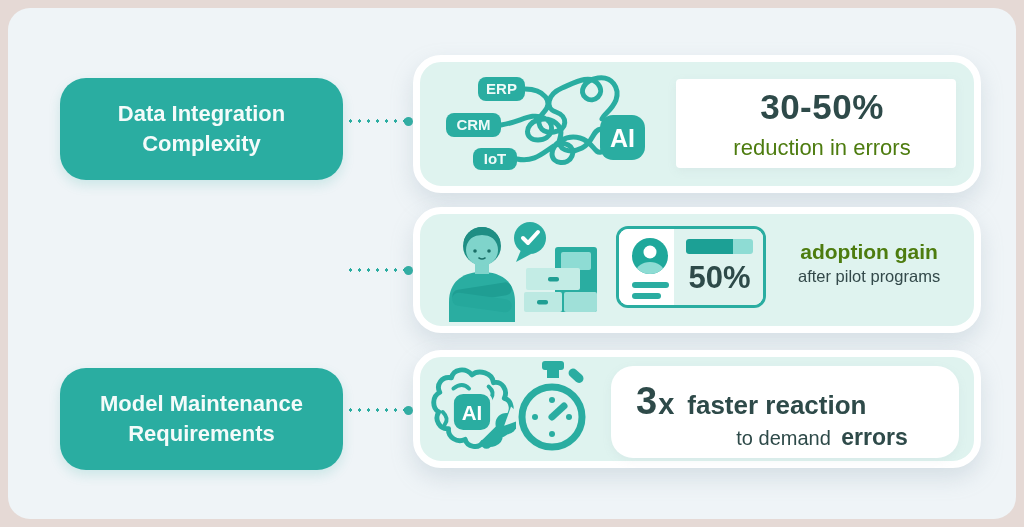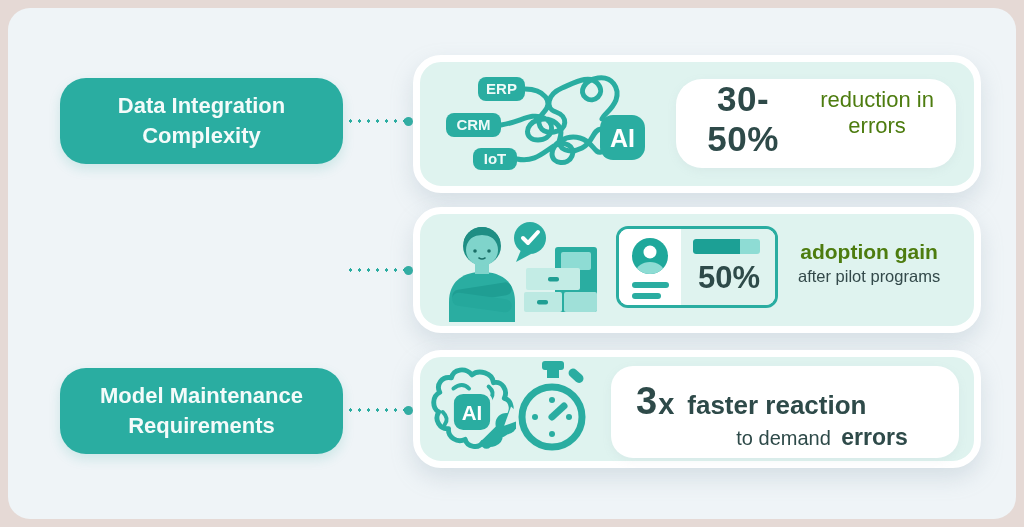--- a/index.html
+++ b/index.html
@@ -1,21 +1,21 @@
 <!DOCTYPE html>
 <html><head>
 <meta charset="utf-8">
 <style>
   * { margin:0; padding:0; box-sizing:border-box; }
   body { font-family:"Liberation Sans", sans-serif; background:#cfc4c0; }
   .frame { position:relative; width:1024px; height:527px; background:#e5d9d5; overflow:hidden; }
   .panel { position:absolute; left:8px; top:8px; right:8px; bottom:8px; background:#eff4f7; border-radius:22px; }
 
   
-  .pill { position:absolute; left:52px; width:283px; height:86px; background:#2aada1;
+  .pill { position:absolute; left:52px; width:283px; height:102px; background:#2aada1;
           border-radius:26px; display:flex; flex-direction:column; align-items:center;
           justify-content:center; color:#f4fbfa; font-size:22px; font-weight:600;
           line-height:30px; text-align:center; box-shadow:0 5px 12px rgba(42,173,161,.18); }
   .pill1 { top:70px; } .pill2 { top:219px; } .pill3 { top:360px; }
 
   
   .connector { position:absolute; left:338px; width:62px; height:4px;
                background-image:radial-gradient(circle, #2aada1 1.5px, rgba(0,0,0,0) 1.7px);
                background-size:9px 4px; background-repeat:repeat-x; background-position:left center; }
   .connector::after { content:""; position:absolute; right:-5px; top:-2.5px; width:9px; height:9px;
@@ -28,30 +28,30 @@
   .card1 { top:47px;  height:138px; }
   .card2 { top:199px; height:126px; }
   .card3 { top:342px; height:118px; }
   .card-inner { position:relative; width:100%; height:100%;text-align:center; }
 
   svg text { font-family:"Liberation Sans", sans-serif; }
 
   
   .tangle-svg { position:absolute; left:16px; top:2px; }
   .stat1 { position:absolute; left:256px; top:17px; width:280px; height:89px; background:#ffffff;
-           border-radius:26px; display:flex; justify-content:center;
+           border-radius:4px; display:flex; flex-direction:column; justify-content:center;
            padding-left:12px; box-shadow:0 3px 10px rgba(150,170,180,.10); }
   .stat1-value { font-size:35px; font-weight:700; color:#2e4a49; letter-spacing:.5px; }
   .stat1-caption { font-size:22px; font-weight:500; color:#4d7c0f; margin-top:8px; }
 
   
   .person-svg { position:absolute; left:26px; top:10px; }
   .bubble-svg { position:absolute; left:92px; top:8px; }
   .boxes-svg  { position:absolute; left:104px; top:33px; }
-  .idcard { position:absolute; left:196px; top:12px; width:162px; height:82px; background:#ffffff;
+  .idcard { position:absolute; left:196px; top:12px; width:150px; height:82px; background:#ffffff;
             border:3px solid #2aada1; border-radius:12px; display:flex; overflow:hidden; }
   .idcard-left { width:62px; background:#ffffff; position:relative; }
   .idcard-right { flex:1; background:#dff3ef; padding:10px 10px 6px 12px; }
   .avatar-svg { position:absolute; left:13px; top:9px; }
   .id-bar { position:absolute; left:13px; height:6px; background:#2aada1; border-radius:3px; }
   .id-bar1 { top:53px; width:37px; } .id-bar2 { top:64px; width:29px; }
   .progress-track { width:67px; height:15px; background:#8edcd4; border-radius:3px; overflow:hidden; }
   .progress-fill { height:100%; background:#1ca095; border-radius:3px 0 0 3px; }
   .id-percent { font-size:31px; font-weight:700; color:#2e4a49; margin-top:6px; }
   .stat2 { position:absolute; left:378px; top:26px; display:flex; flex-direction:column; }

